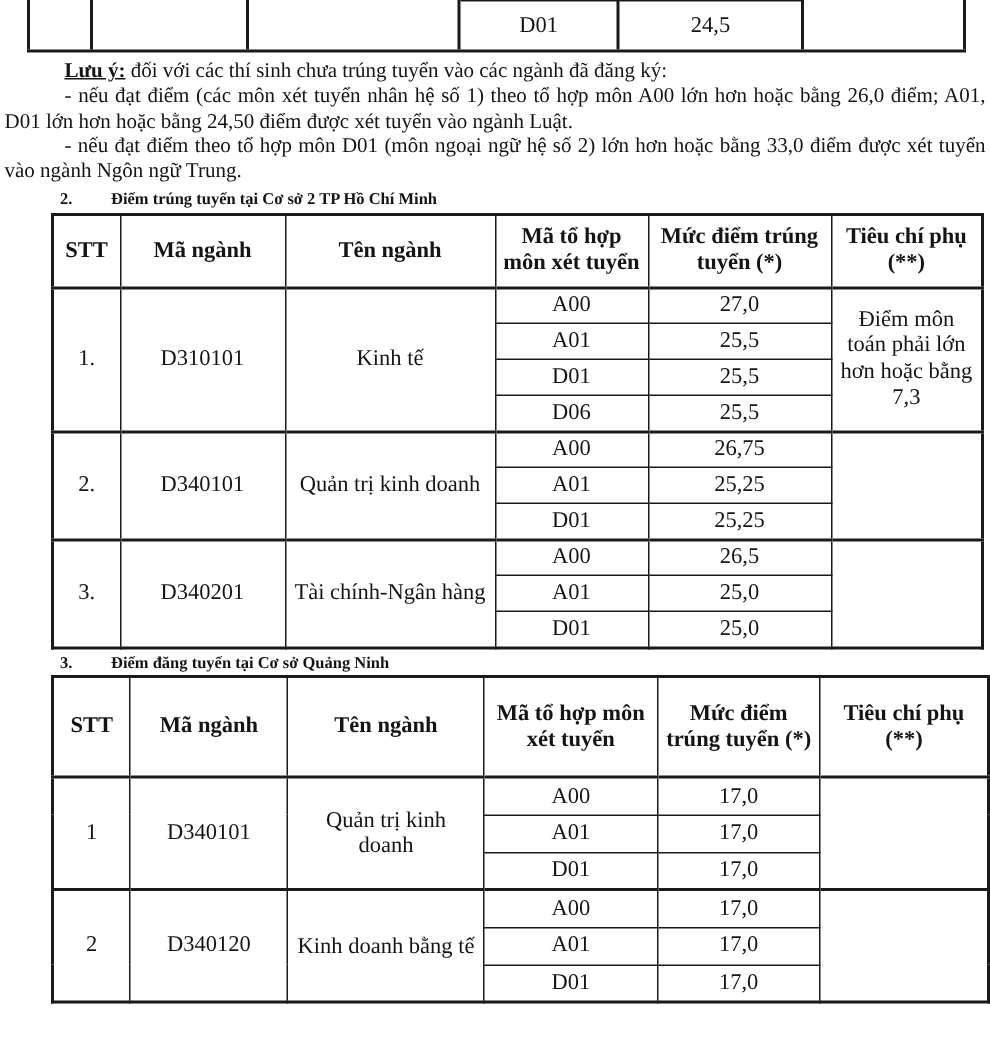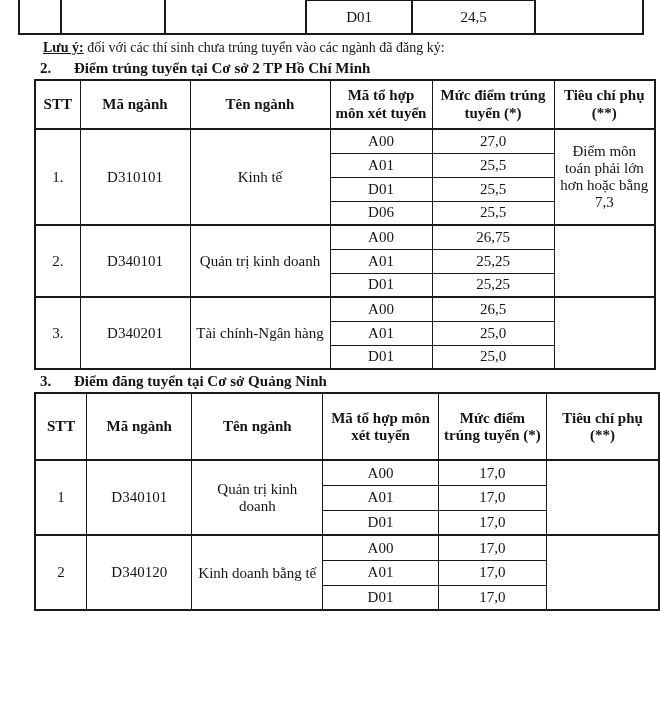--- a/index.html
+++ b/index.html
@@ -19,21 +19,21 @@
     font-size:15px;
   }
   .partial-row .pcell:first-child{border-left:2px solid #1a1a1a;}
   .partial-row .pcell.topline{border-top:1.5px solid #1a1a1a;}
   
   .note{margin:5px 3px 0 3px;font-size:14px;line-height:1.2;text-align:justify;}
   .note p{margin:0;text-indent:40px;}
   .note .lbl{font-weight:bold;text-decoration:underline;}
   
   .section-heading{
-    font-weight:bold;font-size:15px;margin:3px 0 2px 40px;line-height:1.15;
+    font-weight:bold;font-size:11px;margin:3px 0 2px 40px;line-height:1.15;
   }
   .section-heading .num{display:inline-block;width:34px;}
   
   table.scores{
     border-collapse:collapse;margin-left:34px;table-layout:fixed;
     border:2.5px solid #1a1a1a;
   }
   table.scores th,table.scores td{
     border:1.5px solid #1a1a1a;box-sizing:border-box;
     font-size:15px;text-align:center;vertical-align:middle;
@@ -55,20 +55,22 @@
   <div class="pcell" style="width:45px"></div>
   <div class="pcell" style="width:105px"></div>
   <div class="pcell" style="width:143px"></div>
   <div class="pcell topline" style="width:107px">D01</div>
   <div class="pcell topline" style="width:125px">24,5</div>
   <div class="pcell" style="width:109px"></div>
 </div>
 
 <div class="note">
   <p><span class="lbl">Lưu ý:</span><span> đối với các thí sinh chưa trúng tuyển vào các ngành đã đăng ký:</span></p>
+  <p>- nếu đạt điểm (các môn xét tuyển nhân hệ số 1) theo tổ hợp môn A00 lớn hơn hoặc bằng 26,0 điểm; A01, D01 lớn hơn hoặc bằng 24,50 điểm được xét tuyển vào ngành Luật.</p>
+  <p>- nếu đạt điểm theo tổ hợp môn D01 (môn ngoại ngữ hệ số 2) lớn hơn hoặc bằng 33,0 điểm được xét tuyển vào ngành Ngôn ngữ Trung.</p>
 </div>
 
 <div class="section-heading">
   <span class="num">2.</span><span>Điểm trúng tuyển tại Cơ sở 2 TP Hồ Chí Minh</span>
 </div>
 
 <table class="scores" id="table2">
   <colgroup>
     <col style="width:45px">
       <col style="width:110px">

